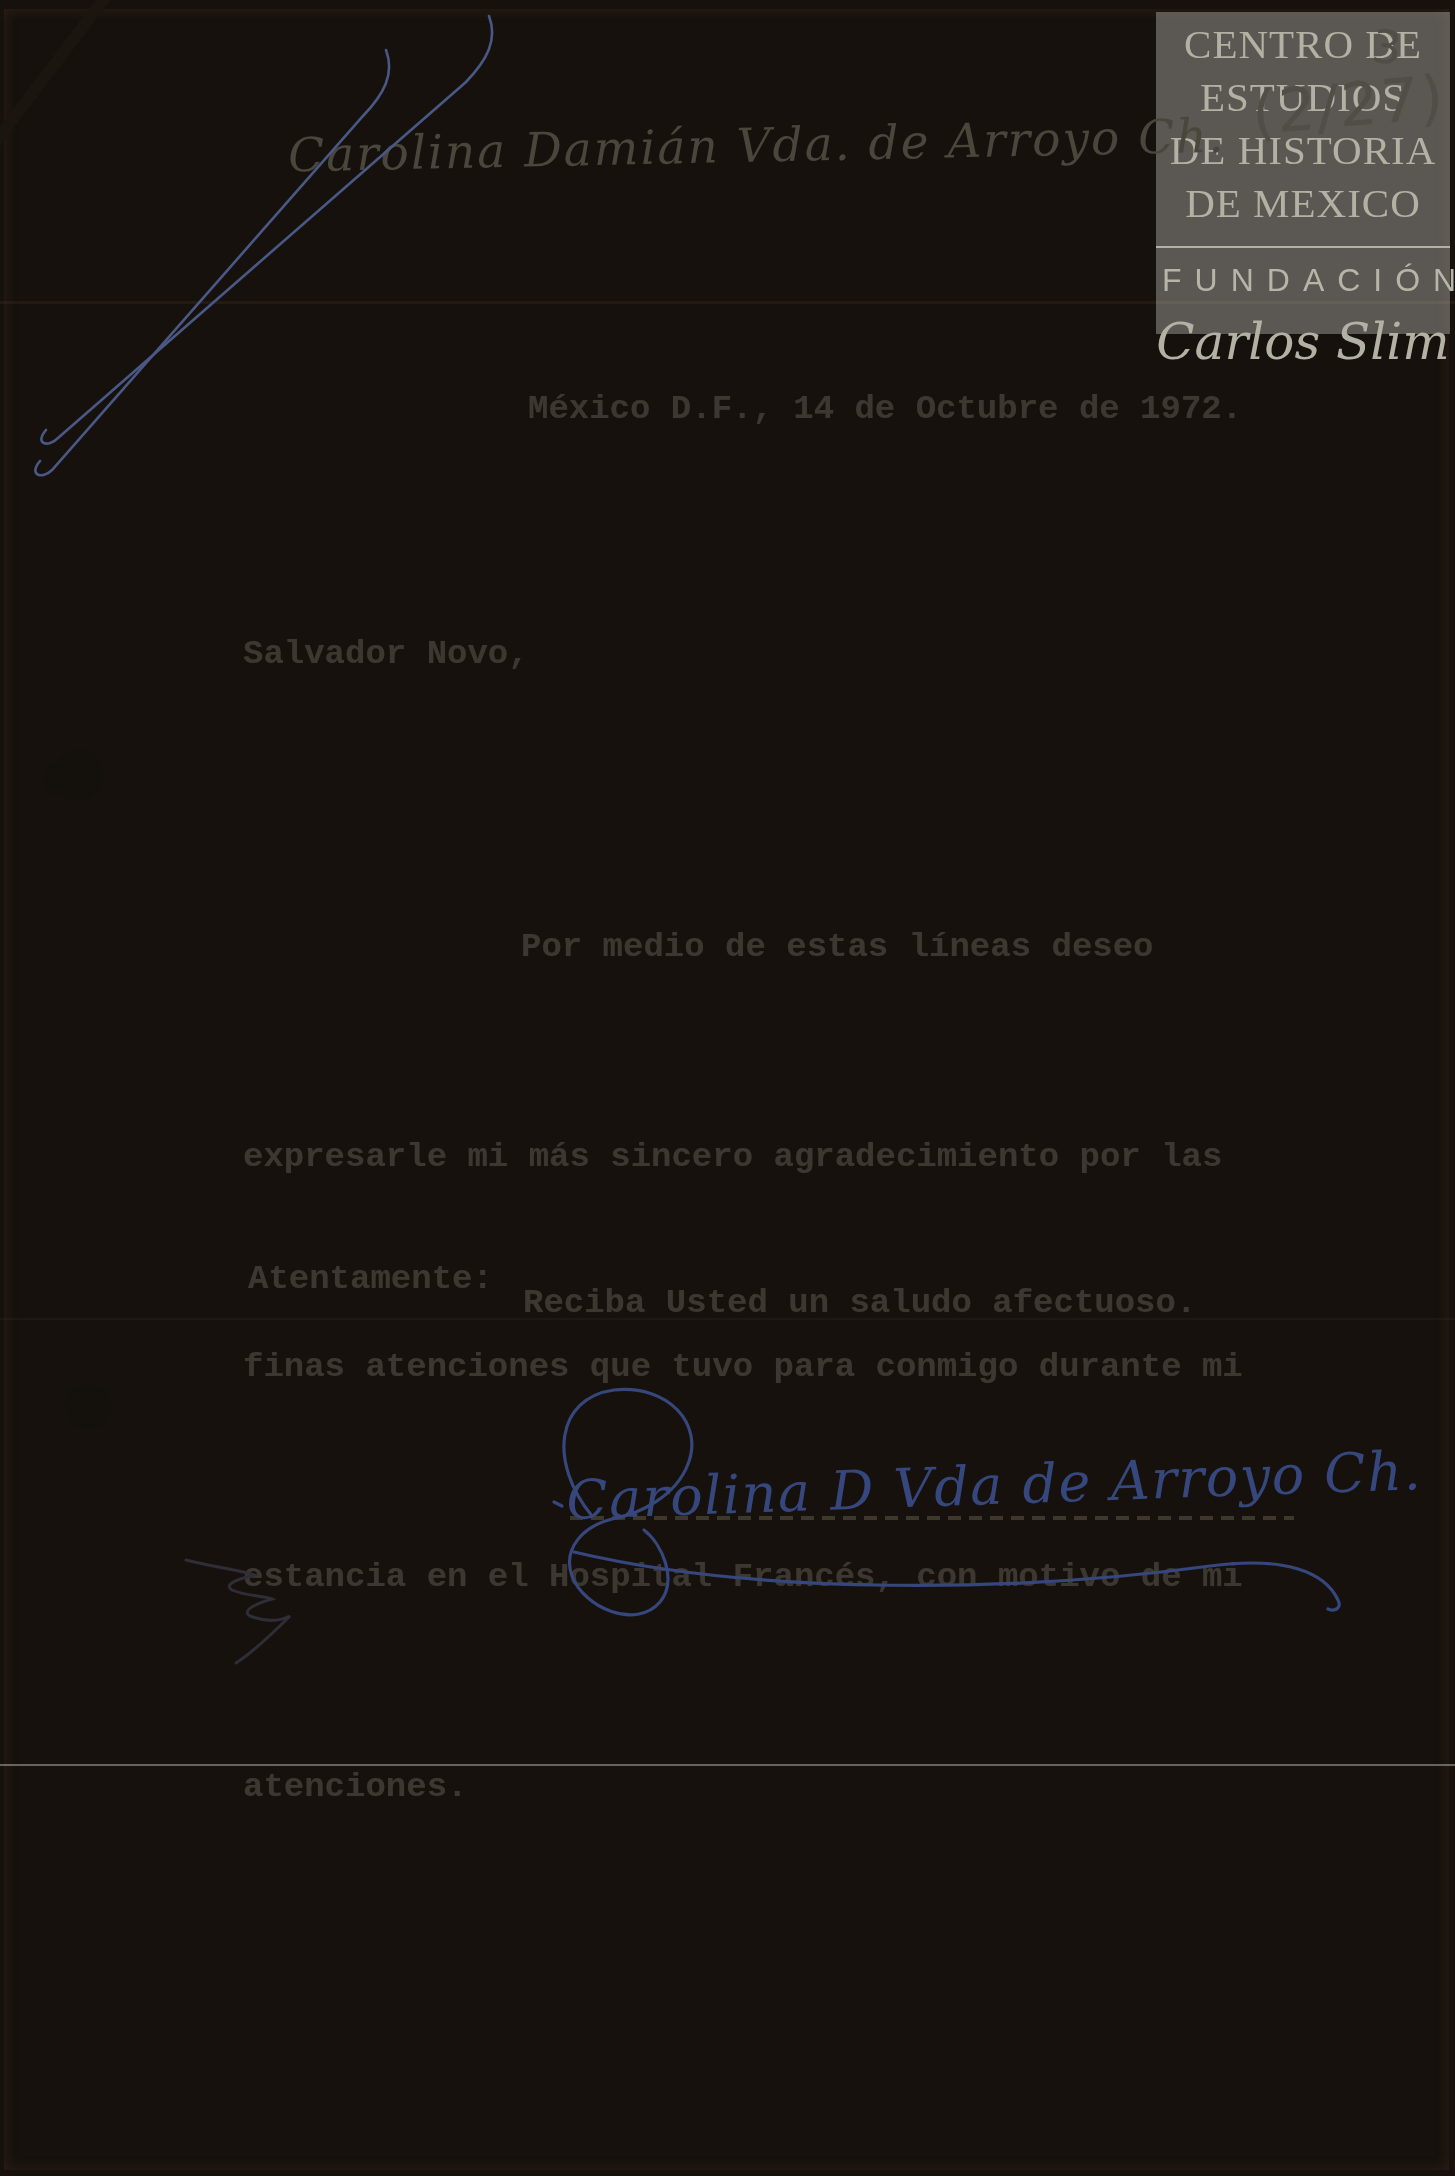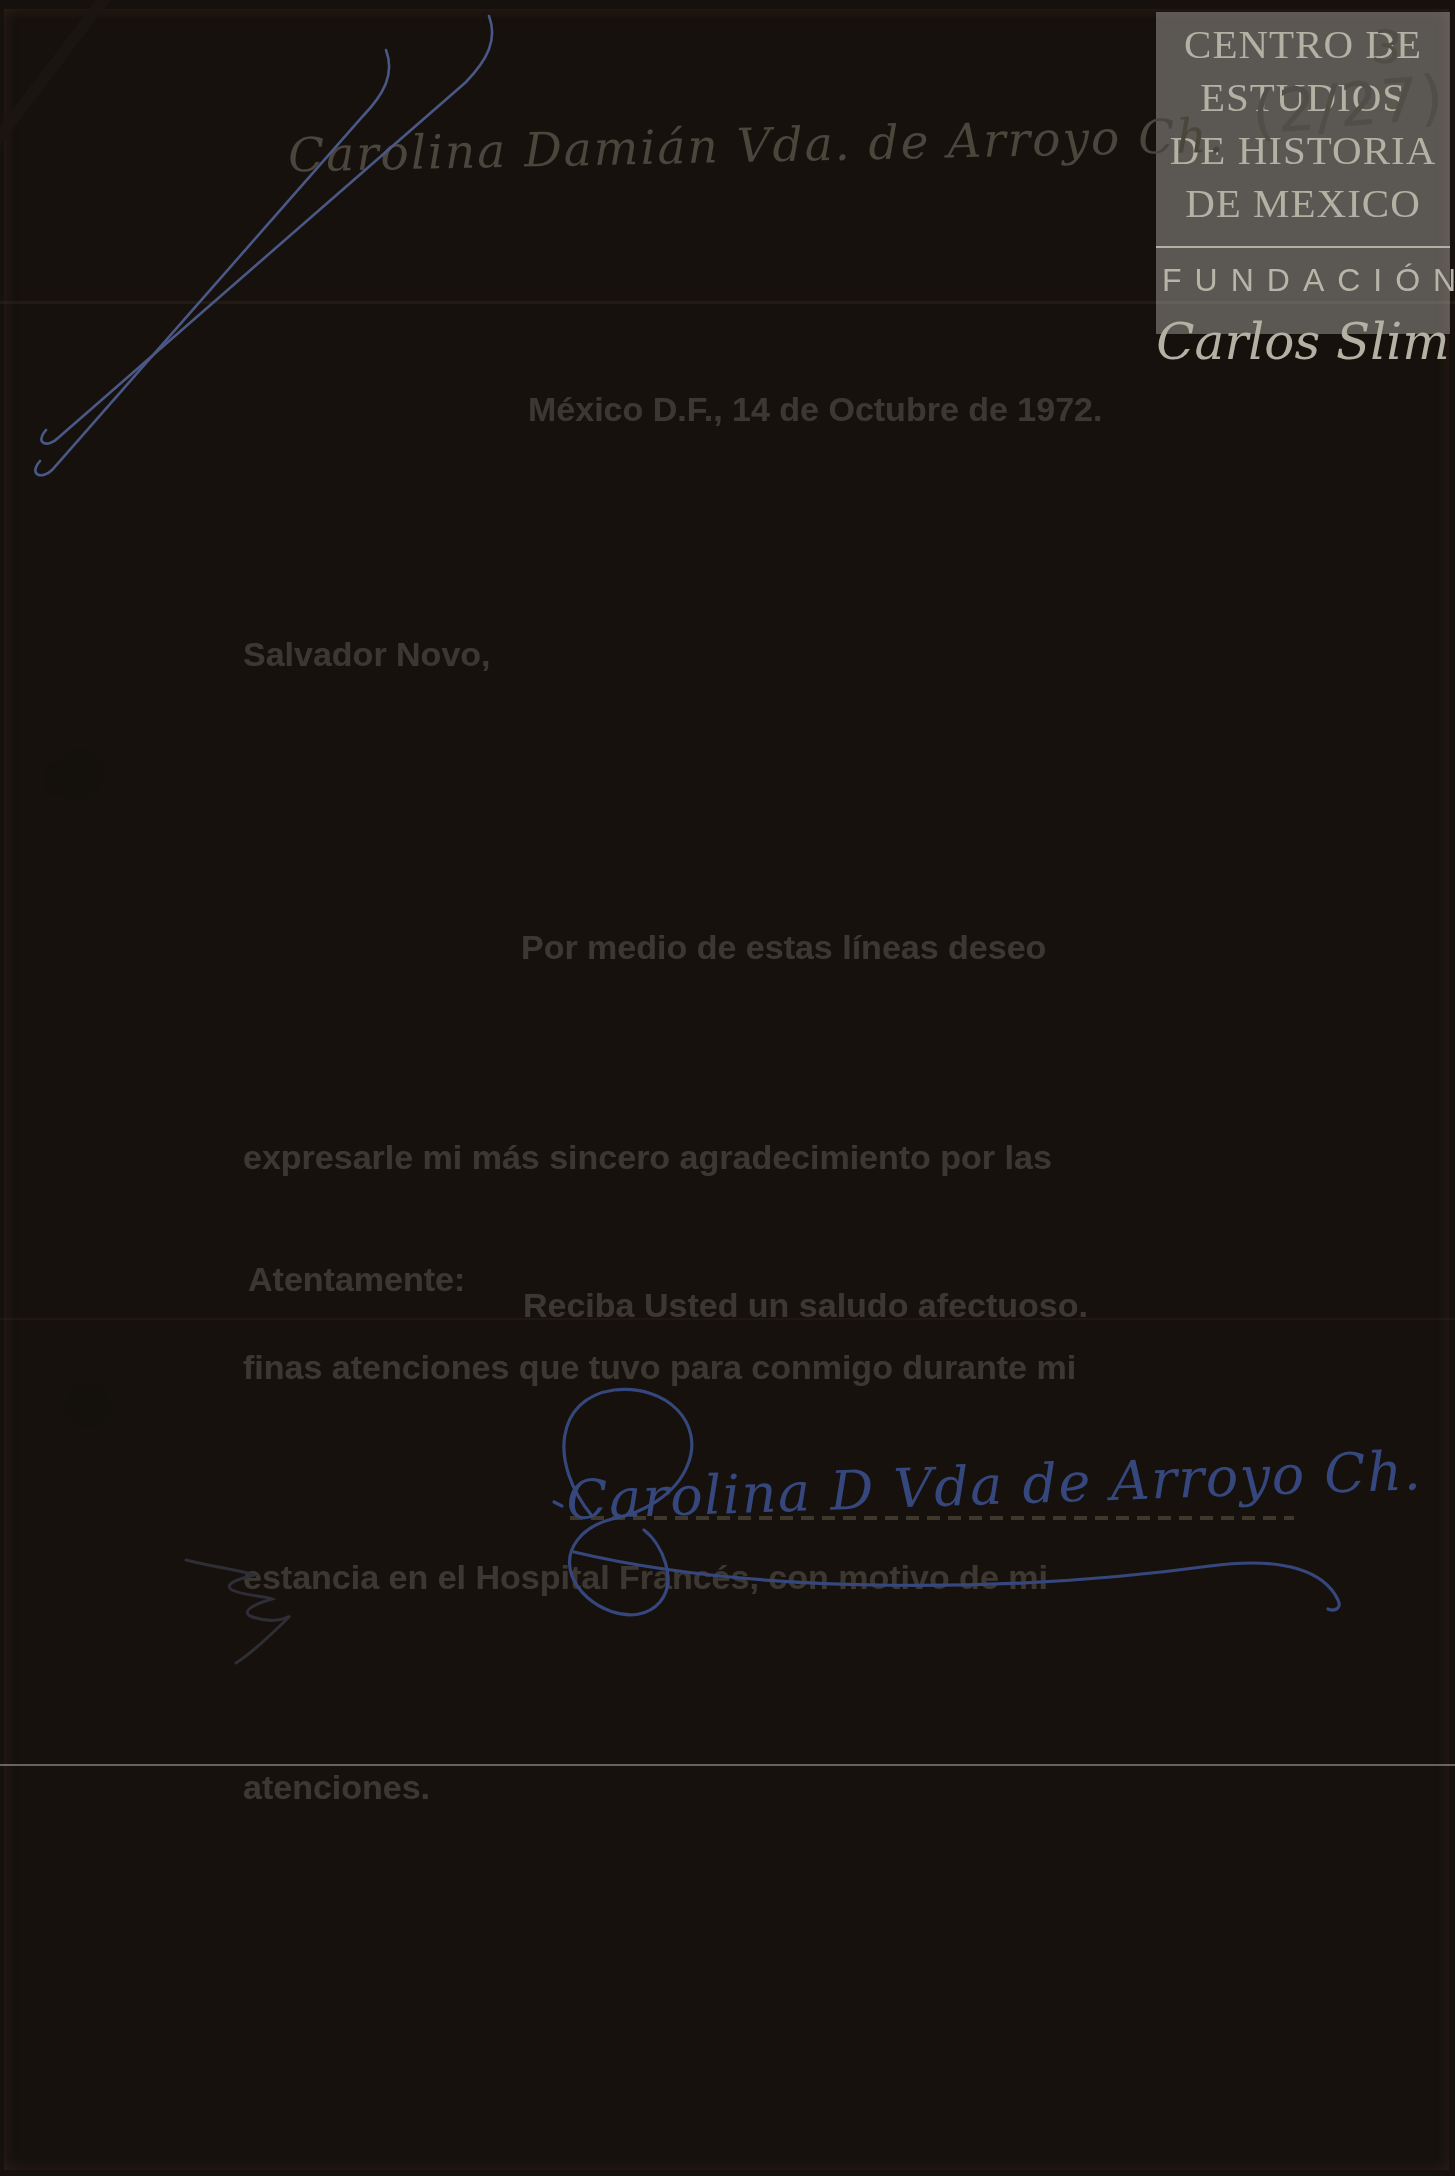--- a/index.html
+++ b/index.html
@@ -27,21 +27,21 @@
     box-shadow:inset 0 0 14px rgba(140,85,65,0.22);
   }
   .crease{position:absolute;left:0;width:1455px;pointer-events:none;}
   .crease.c1{top:301px;height:3px;background:rgba(135,120,90,0.10);}
   .crease.c2{top:1318px;height:2px;background:rgba(135,120,90,0.08);}
   .crease.c3{top:1764px;height:2px;background:rgba(255,255,250,0.35);}
 
   
   .type{
     position:absolute;
-    font-family:Liberation Sans, sans-serif;
+    font-family:Liberation Mono, monospace;
     font-weight:bold;
     font-size:34px;
     color:#3c3831;
     letter-spacing:0px;
     white-space:pre;
     text-shadow:0 0 1px rgba(60,56,49,0.45);
   }
   .dateline{left:528px;top:390px;}
   .recipient{left:243px;top:504px;line-height:60px;}
   .body-par{left:243px;top:772px;line-height:70px;width:1030px;}

